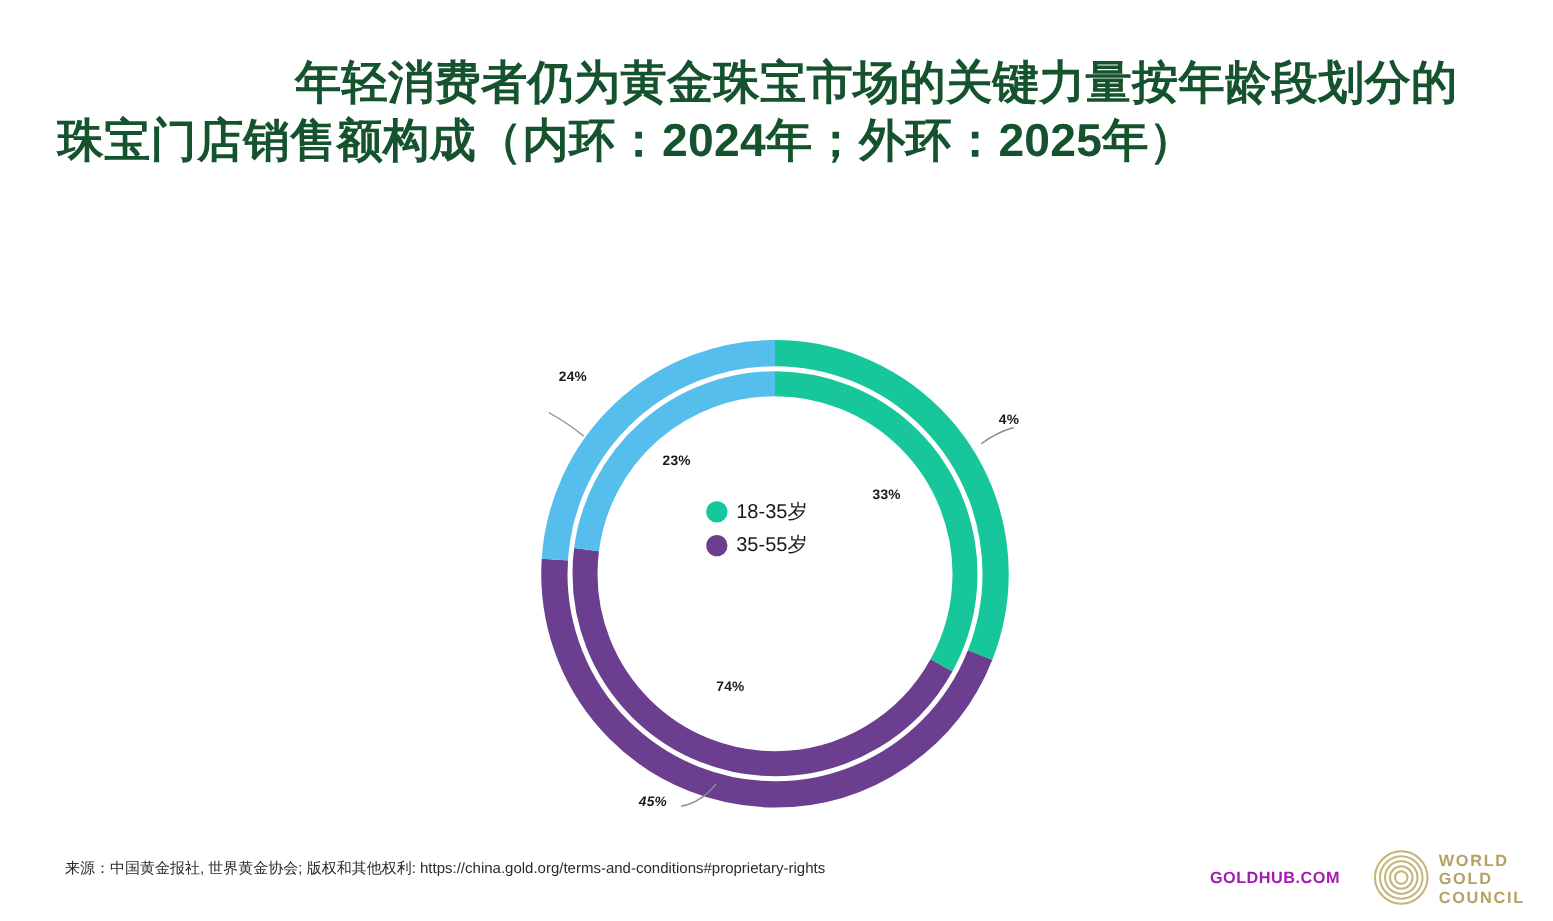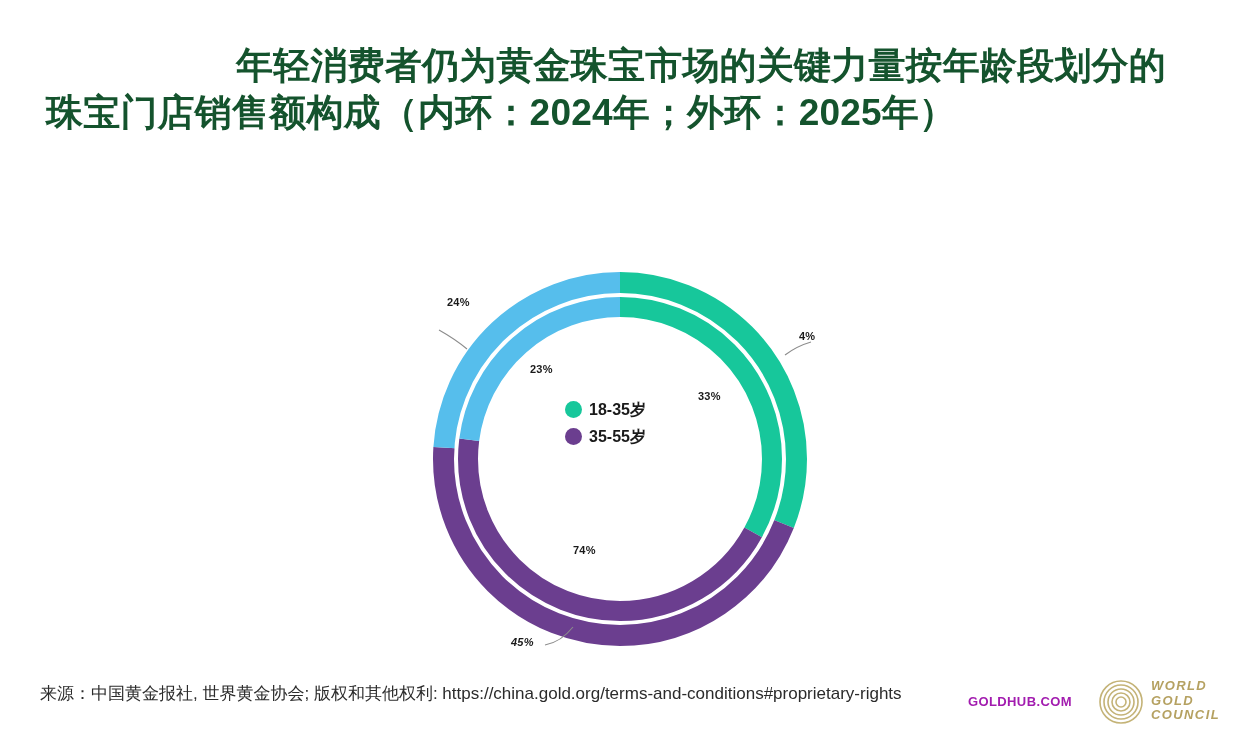--- a/index.html
+++ b/index.html
@@ -64,40 +64,40 @@
     width: 17px;
     height: 17px;
     border-radius: 50%;
     flex: 0 0 auto;
     margin-right: 7px;
   }
   .legend-label {
     font-size: 16px;
     line-height: 18px;
     color: #1a1a1a;
-    font-weight: 700;
+    font-weight: 400;
     white-space: nowrap;
   }
 
   
   .pct-label {
     position: absolute;
     font-size: 11px;
     font-weight: 700;
     color: #1a1a1a;
     white-space: nowrap;
     letter-spacing: 0.2px;
   }
 
   
   .footer-source {
     position: absolute;
-    left: 40px;
+    left: 52px;
     top: 686px;
-    font-size: 17px;
+    font-size: 12px;
     line-height: 16px;
     color: #2b2b2b;
     white-space: nowrap;
   }
   .footer-source .src-url {
     color: #2b2b2b;
   }
 
   .brand {
     position: absolute;
@@ -109,22 +109,21 @@
   .brand-goldhub {
     font-size: 13px;
     font-weight: 700;
     letter-spacing: 0.4px;
     color: #a21caf;
     margin-right: 26px;
     margin-bottom: 2px;
   }
   .brand-logo {
     display: flex;
-    align-items: flex-start;
-    font-style: italic;
+    align-items: flex-end;
   }
   .wgc-rings {
     width: 46px;
     height: 46px;
     margin-right: 7px;
   }
   .wgc-words {
     font-size: 13px;
     line-height: 14.5px;
     letter-spacing: 1.4px;

